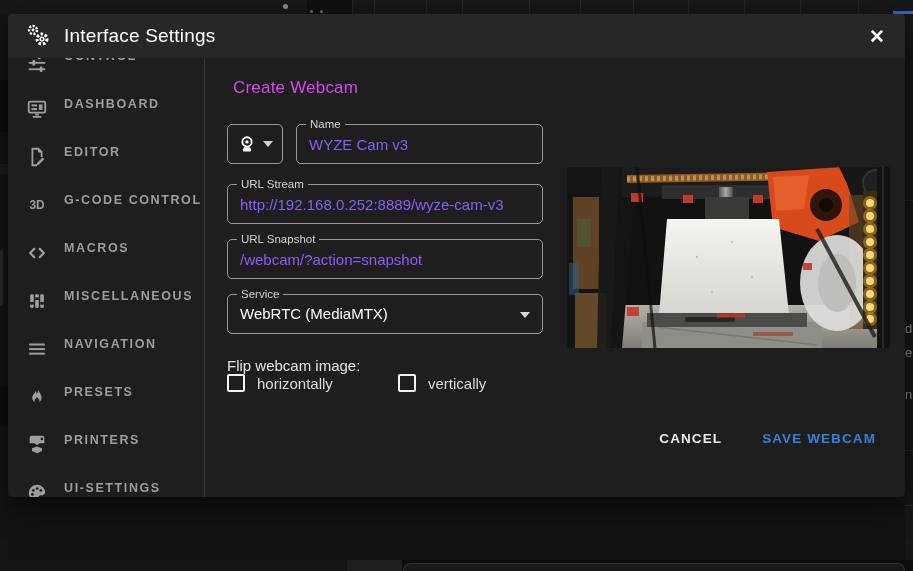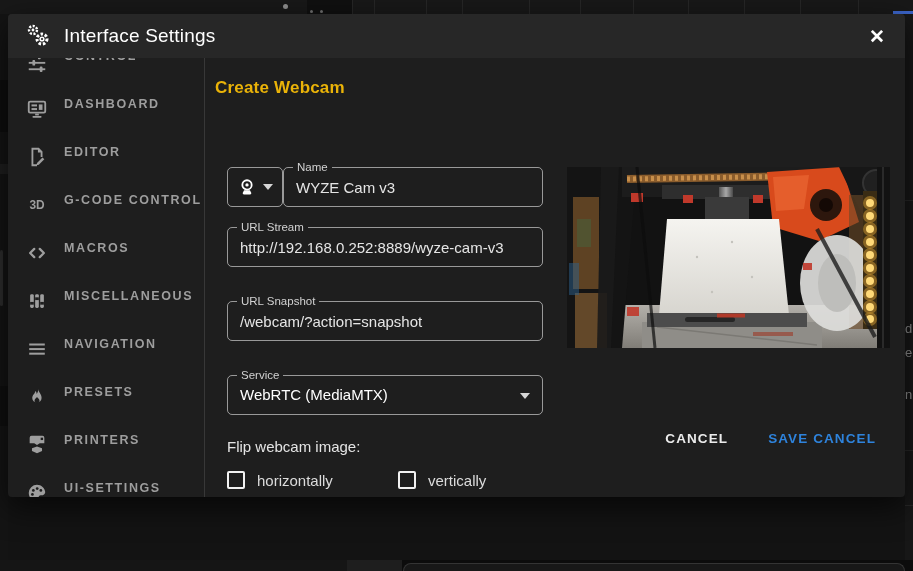--- a/index.html
+++ b/index.html
@@ -51,41 +51,41 @@
   .sidebar { width:197px; border-right:1px solid #383838; overflow:hidden; flex:0 0 auto; }
   .nav-list { margin-top:-26px; }
   .nav-item { height:48px; display:flex; align-items:center; padding-left:17px; cursor:pointer; color:#9e9e9e; }
   .nav-item .nav-icon { width:24px; height:24px; margin-right:15px; flex:0 0 auto; display:flex; align-items:flex-end; justify-content:center;margin-top:8px; }
   .nav-item .nav-label { font-size:12.5px; font-weight:700; letter-spacing:1.6px; white-space:nowrap; }
   .nav-item.active { color:var(--accent); border-left:3px solid var(--accent); padding-left:14px; }
   .nav-icon svg { display:block; }
 
   
   .content { position:relative; flex:1; }
-  .content-heading { position:absolute; left:10px; top:20px; color:#eab308; font-size:17px; font-weight:700; letter-spacing:0.2px; }
+  .content-heading { position:absolute; left:28px; top:20px; color:#d946ef; font-size:17px; font-weight:400; letter-spacing:0.2px; }
 
   .form-col { position:absolute; left:22px; top:66px; width:316px; }
-  .row1 { display:flex; gap:0;margin-top:43px; }
+  .row1 { display:flex; gap:13px; }
   .cam-type-btn { width:56px; height:40px; border:1px solid rgba(255,255,255,0.55); border-radius:5px;
     display:flex; align-items:center; justify-content:center; gap:6px; cursor:pointer; background:transparent; }
   .caret { width:0; height:0; border-left:5px solid transparent; border-right:5px solid transparent; border-top:6px solid #d6d6d6; }
 
   .field { position:relative; height:40px; border:1px solid rgba(255,255,255,0.55); border-radius:5px; background:transparent; }
   .field.grow { flex:1; }
   .field-label { position:absolute; top:-8px; left:9px; font-size:11.5px; color:#d2d2d2; background:#1e1e1e; padding:0 4px; line-height:15px; white-space:nowrap; }
   .field-input { width:100%; height:100%; background:transparent; border:none; outline:none;
-    color:#e5e5e5; font-size:15px; font-family:"Liberation Sans", sans-serif; padding:0 12px; }
+    color:#8b5cf6; font-size:15px; font-family:"Liberation Sans", sans-serif; padding:0 12px; }
   .mt20 { margin-top:20px; }
-  .mt17 { margin-top:34px; }
+  .mt17 { margin-top:15px; }
   .select-field { cursor:pointer; }
   .select-value { line-height:38px; padding:0 12px; color:#ffffff; font-size:15px; white-space:nowrap; }
   .select-caret { position:absolute; right:12px; top:17px; }
 
   .flip-label { margin-top:23px; color:#e4e4e4; font-size:15px; }
-  .cb-row { margin-top:16px; display:flex; align-items:flex-start; }
+  .cb-row { display:flex; align-items:flex-start; }
   .cb-group { display:flex; align-items:center; }
   .cb-group.first { width:171px; }
   .cb-box { width:18px; height:18px; border:2px solid #f2f2f2; border-radius:2px; margin-right:12px; cursor:pointer; flex:0 0 auto; }
   .cb-label { color:#dcdcdc; font-size:15px; }
 
   .preview { position:absolute; left:362px; top:109px; width:323px; height:181px; overflow:hidden; background:#101010; }
   .preview svg { display:block; }
 
   .actions { position:absolute; right:15px; top:362px; display:flex; align-items:center; gap:12px; }
   .text-btn { background:none; border:none; height:36px; padding:0 14px; cursor:pointer;
@@ -427,18 +427,18 @@
           <line x1="316" y1="0" x2="316" y2="181" stroke="#2a2a2a" stroke-width="2"></line>
           <line x1="250" y1="62" x2="308" y2="170" stroke="#1d1d1d" stroke-width="4" opacity="0.8"></line>
           <line x1="70" y1="0" x2="88" y2="181" stroke="#0d0d0d" stroke-width="3" opacity="0.7"></line>
           <rect x="236" y="96" width="9" height="7" fill="#c0392b" opacity="0.9"></rect>
           <rect x="60" y="140" width="12" height="9" fill="#c0392b" opacity="0.9"></rect>
         </svg>
       </div>
 
       <div class="actions">
         <button class="text-btn btn-cancel">CANCEL</button>
-        <button class="text-btn btn-save">SAVE CANCEL</button>
+        <button class="text-btn btn-save">SAVE WEBCAM</button>
       </div>
     </div>
 
   </div>
 </div>
 
 </body></html>

